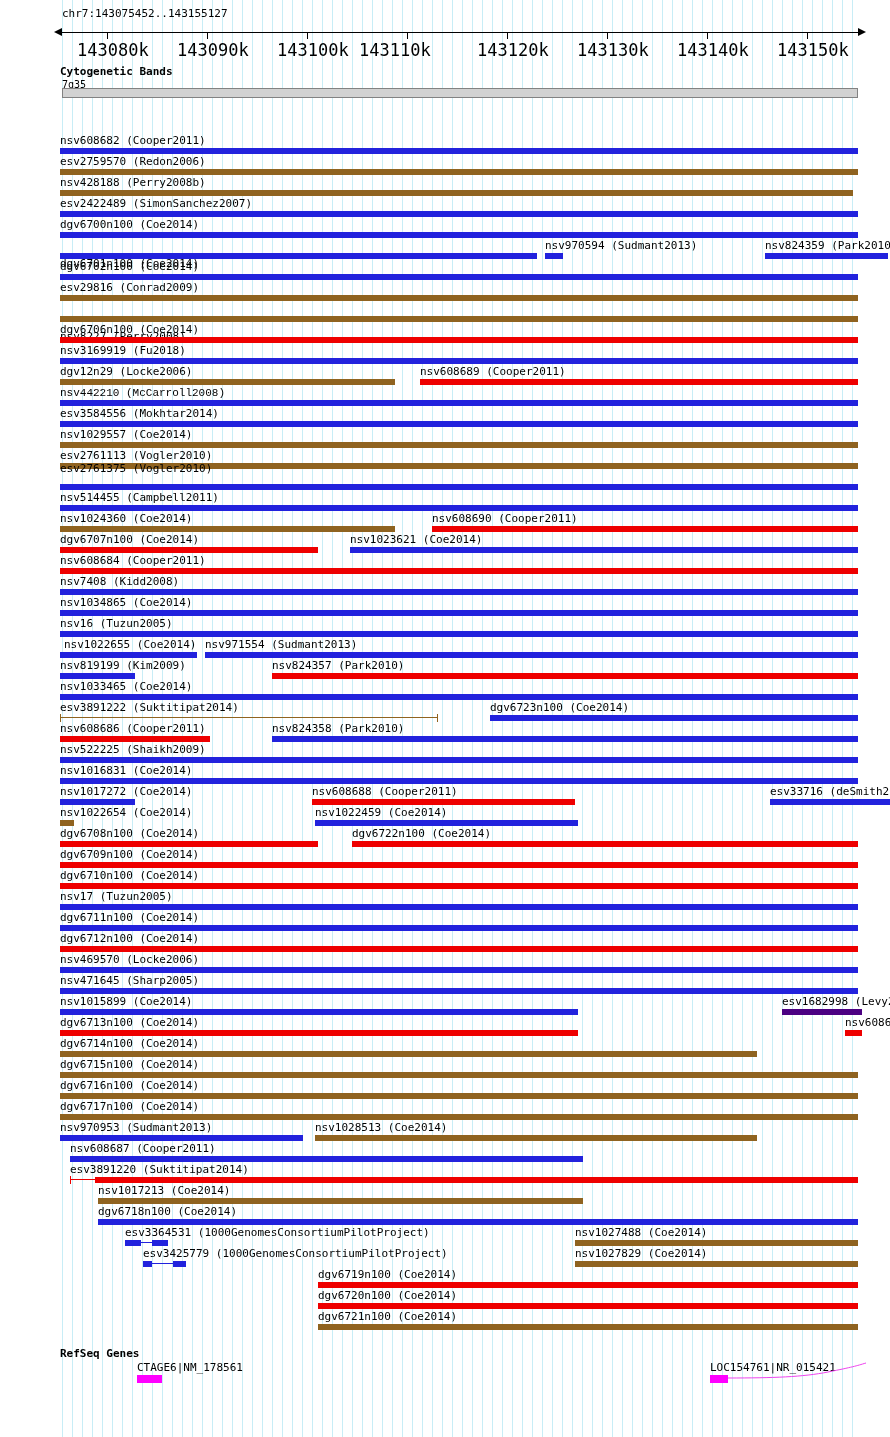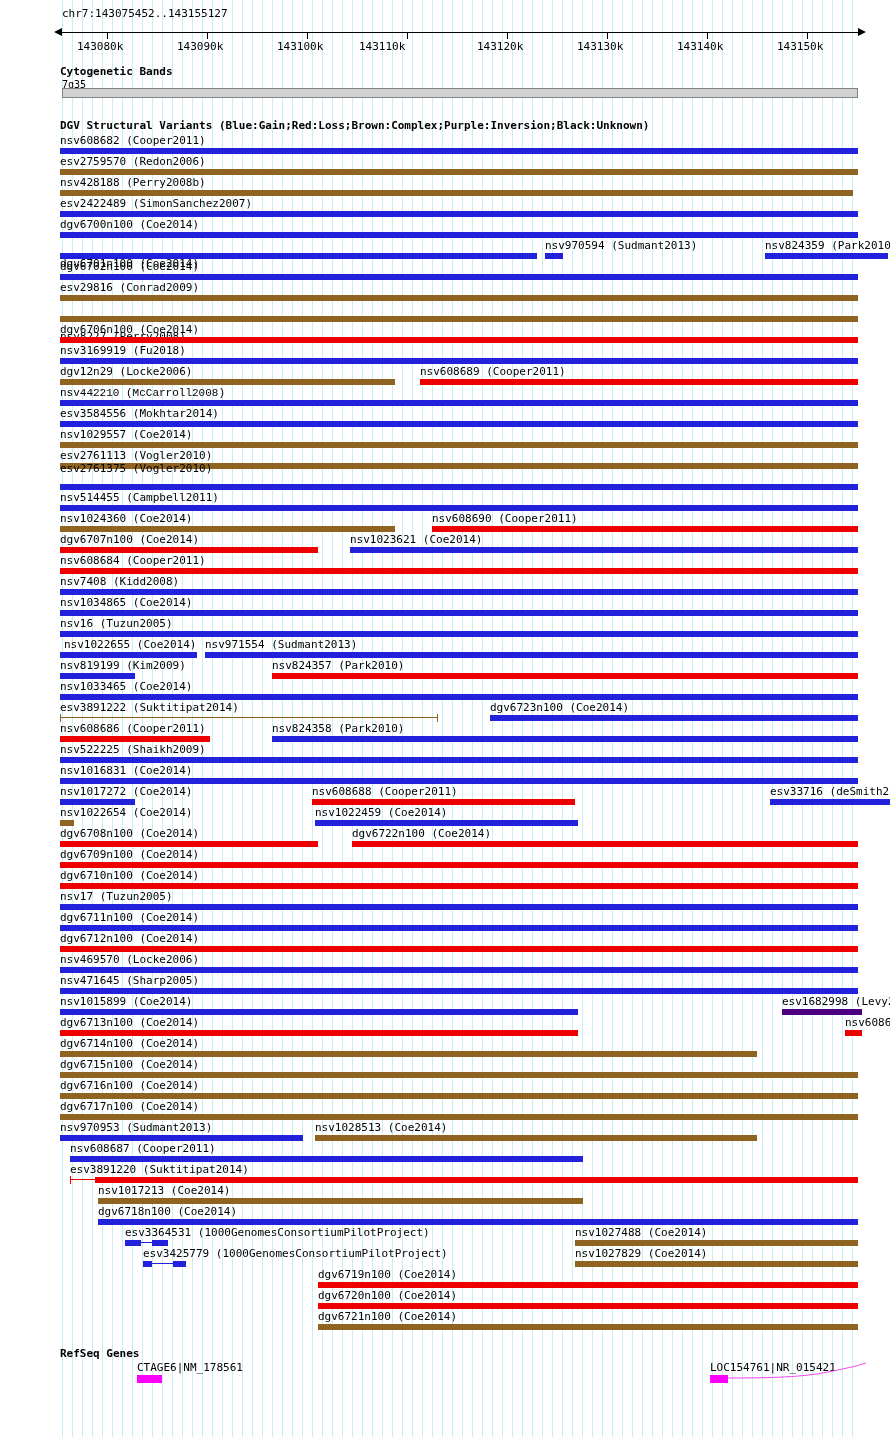--- a/index.html
+++ b/index.html
@@ -5,21 +5,21 @@
   html,body{margin:0;padding:0;background:#fff;}
   #page{position:relative;width:890px;height:1437px;background:#fff;overflow:hidden;
         font-family:"DejaVu Sans Mono",monospace;color:#000;}
   #grid{position:absolute;left:62px;top:0;width:797px;height:1437px;
         background:repeating-linear-gradient(to right,#c8edf6 0 1px,transparent 1px 10px);}
   .lab{position:absolute;font-size:11px;line-height:12px;white-space:nowrap;}
   .bold{font-weight:bold;}
   .seg{position:absolute;}
   .hline{position:absolute;height:1px;background:#000;}
   .vtick{position:absolute;width:1px;height:7px;background:#000;}
-  .ticklab{position:absolute;font-size:11px;width:60px;text-align:left;white-space:nowrap;}
+  .ticklab{position:absolute;font-size:17px;width:60px;text-align:right;white-space:nowrap;}
   .arrow-left{position:absolute;width:0;height:0;border-top:4px solid transparent;
               border-bottom:4px solid transparent;border-right:8px solid #000;}
   .arrow-right{position:absolute;width:0;height:0;border-top:4px solid transparent;
                border-bottom:4px solid transparent;border-left:8px solid #000;}
   #cyto-bar{position:absolute;left:62px;top:88px;width:796px;height:10px;
             background:#d2d2d2;border:1px solid #828282;box-sizing:border-box;}
   #gene-tail{position:absolute;left:728px;top:1362px;}
 </style>
 </head>
 <body>
@@ -48,21 +48,20 @@
       <div class="vtick" style="left: 707px; top: 32px;"></div>
       <div class="ticklab" style="left: 677px; top: 40px;">143140k</div>
       <div class="vtick" style="left: 807px; top: 32px;"></div>
       <div class="ticklab" style="left: 777px; top: 40px;">143150k</div>
     </div>
 
   <div class="lab bold" style="left:60px;top:66px;">Cytogenetic Bands</div>
   <div class="lab" style="left:62px;top:79px;font-size:10px;">7q35</div>
   <div id="cyto-bar"></div>
 
-  <div class="lab bold" style="left:60px;top:120px;">DGV Structural Variants (Blue:Gain;Red:Loss;Brown:Complex;Purple:Inversion;Black:Unknown)</div>
 
   <div id="tracks">
       <div class="lab" style="left: 60px; top: 135px;">nsv608682 (Cooper2011)</div>
       <div class="seg" style="left: 60px; top: 148px; width: 798px; height: 6px; background: rgb(34, 34, 221);"></div>
       <div class="lab" style="left: 60px; top: 156px;">esv2759570 (Redon2006)</div>
       <div class="seg" style="left: 60px; top: 169px; width: 798px; height: 6px; background: rgb(143, 99, 32);"></div>
       <div class="lab" style="left: 60px; top: 177px;">nsv428188 (Perry2008b)</div>
       <div class="seg" style="left: 60px; top: 190px; width: 793px; height: 6px; background: rgb(143, 99, 32);"></div>
       <div class="lab" style="left: 60px; top: 198px;">esv2422489 (SimonSanchez2007)</div>
       <div class="seg" style="left: 60px; top: 211px; width: 798px; height: 6px; background: rgb(34, 34, 221);"></div>

